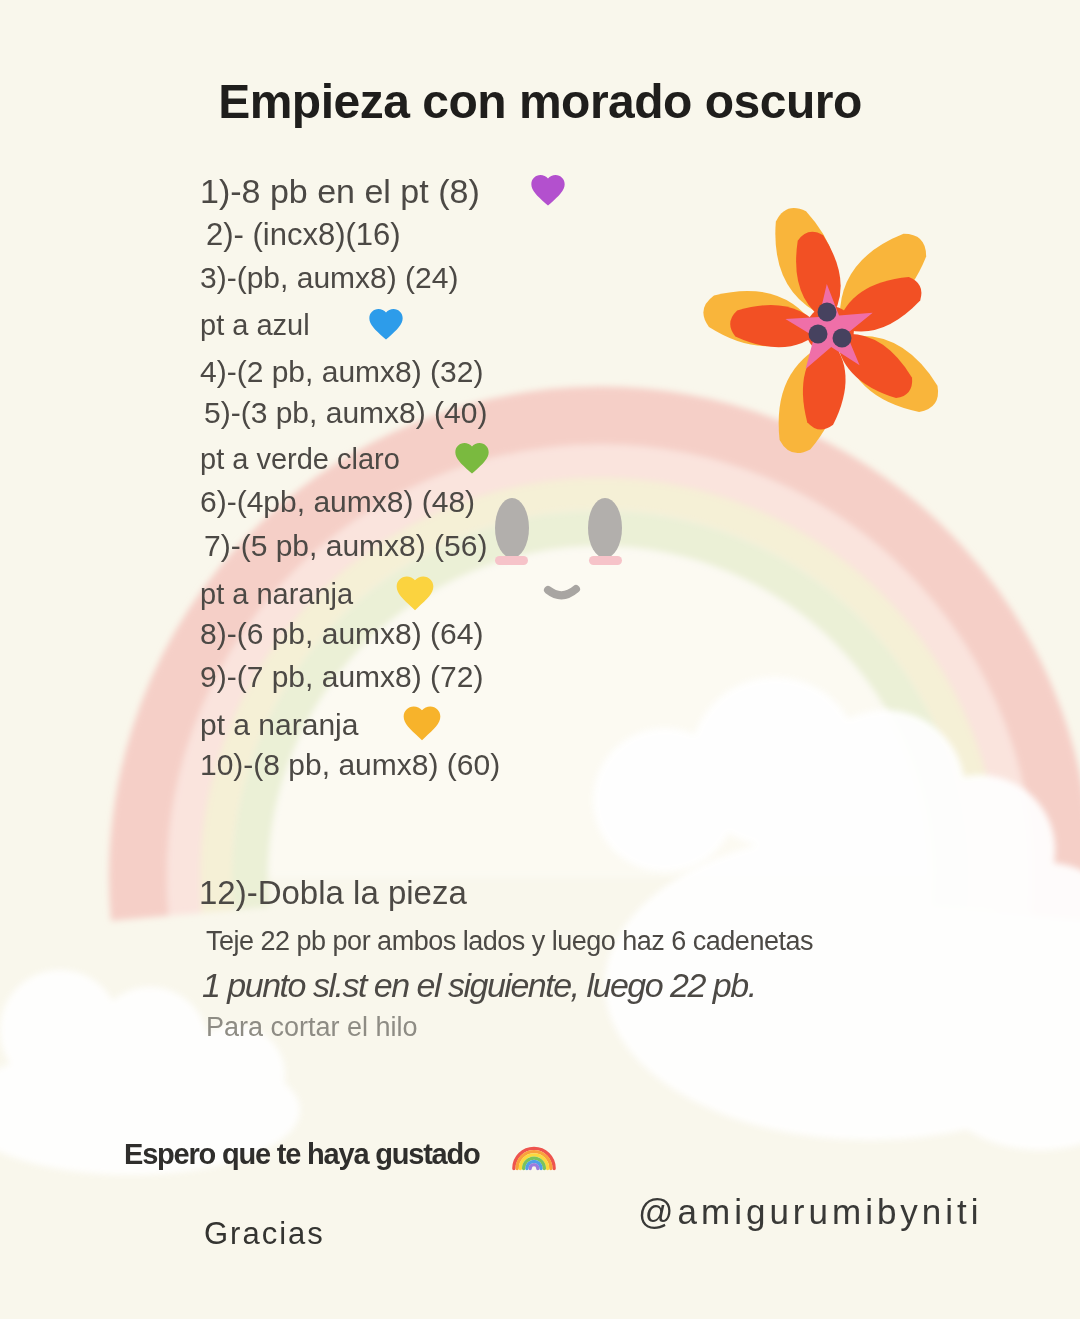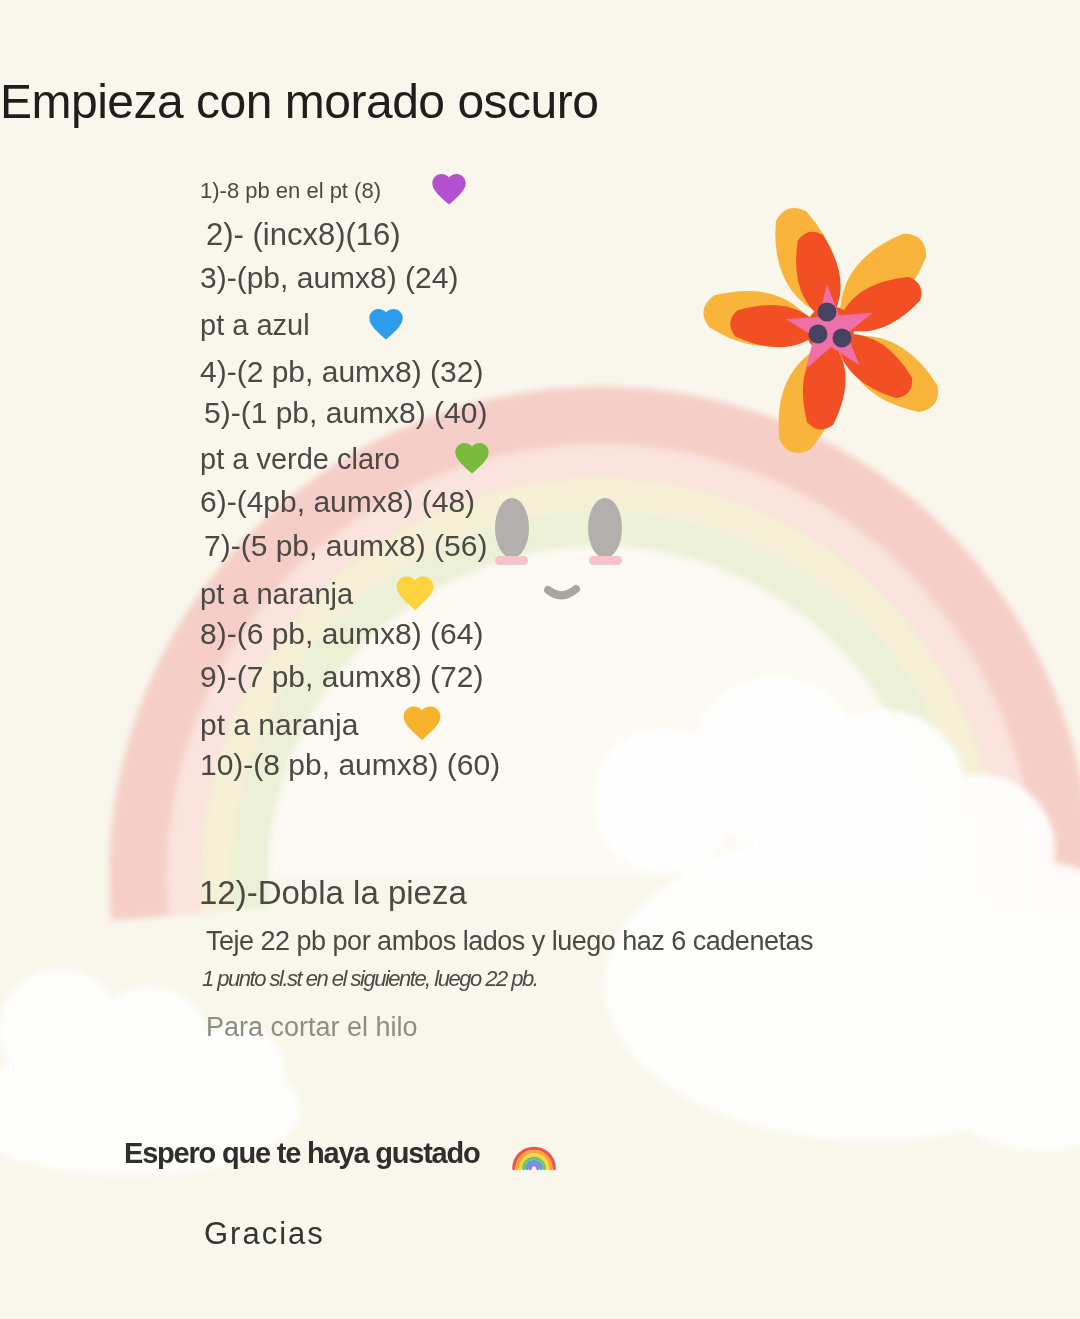--- a/index.html
+++ b/index.html
@@ -5,30 +5,30 @@
   html,body{margin:0;padding:0;background:#e8e6dd;}
   .canvas{
     position:relative;width:1080px;height:1319px;overflow:hidden;
     background:#F9F7EC;
     font-family:"Liberation Sans","DejaVu Sans",sans-serif;
     color:#4C4945;
   }
   .bg-svg{position:absolute;left:0;top:0;}
   .flower-svg{position:absolute;left:676px;top:178px;}
   .title{
-    position:absolute;left:0;right:0;top:74px;
-    font-size:48px;font-weight:400;color:#1F1E1C;letter-spacing:-0.5px;
+    position:absolute;left:0;right:0;top:74px;text-align:center;
+    font-size:48px;font-weight:700;color:#1F1E1C;letter-spacing:-0.5px;
   }
   .line{position:absolute;left:200px;display:flex;align-items:center;white-space:nowrap;}
-  .fs26{font-size:22px}.fs27{font-size:27px}.fs28{font-size:28px}.fs29{font-size:29px}
+  .fs26{font-size:34px}.fs27{font-size:27px}.fs28{font-size:28px}.fs29{font-size:29px}
   .fs30{font-size:30px}.fs31{font-size:31px}.fs33{font-size:33px}
   .muted{color:#8E8C84;align-items:flex-end;}
   .tight{letter-spacing:-1.5px;font-style:italic;}
   .heart{width:40px;height:40px;flex:0 0 auto;margin-top:-3px;}
-  .footer-line{position:absolute;display:flex;align-items:flex-start;white-space:nowrap;gap:19px;}
+  .footer-line{position:absolute;display:flex;align-items:center;white-space:nowrap;gap:19px;}
   .espero{left:124px;top:1137px;font-size:29px;font-weight:700;letter-spacing:-1.2px;color:#2F2E2C;}
   .gracias{left:204px;top:1198px;font-size:31px;letter-spacing:2px;color:#343431;margin-top:18px;}
   .handle{left:638px;top:1192px;font-size:35px;letter-spacing:4px;color:#393937;}
   .rainbow-ico{margin-left:12px;margin-top:4px;flex:0 0 auto;}
 </style>
 </head>
 <body>
 
 <div class="canvas">
 
@@ -110,21 +110,21 @@
   <div class="line fs29" style="top:307px">
     <span>pt a azul</span>
     <svg class="heart" style="margin-left:56px" viewBox="0 0 24 24">
         <path d="M12 21.35l-1.45-1.32C5.4 15.36 2 12.28 2 8.5 2 5.42 4.42 3 7.5 3c1.74 0 3.41.81 4.5 2.09C13.09 3.81 14.76 3 16.5 3 19.58 3 22 5.42 22 8.5c0 3.78-3.4 6.86-8.55 11.54L12 21.35z" fill="#2D9CEA"></path>
       </svg>
   </div>
   <div class="line fs30" style="top:355px">
     <span>4)-(2 pb, aumx8) (32)</span>
   </div>
   <div class="line fs30" style="top:396px;left:204px">
-    <span>5)-(1 pb, aumx8) (40)</span>
+    <span>5)-(3 pb, aumx8) (40)</span>
   </div>
   <div class="line fs29" style="top:441px">
     <span>pt a verde claro</span>
     <svg class="heart" style="margin-left:52px" viewBox="0 0 24 24">
         <path d="M12 21.35l-1.45-1.32C5.4 15.36 2 12.28 2 8.5 2 5.42 4.42 3 7.5 3c1.74 0 3.41.81 4.5 2.09C13.09 3.81 14.76 3 16.5 3 19.58 3 22 5.42 22 8.5c0 3.78-3.4 6.86-8.55 11.54L12 21.35z" fill="#7ABA3F"></path>
       </svg>
   </div>
   <div class="line fs30" style="top:485px">
     <span>6)-(4pb, aumx8) (48)</span>
   </div>
@@ -174,14 +174,17 @@
         <path d="M9.8 28 A14.2 14.2 0 0 1 38.2 28" stroke="#FBD93D"></path>
         <path d="M13.2 28 A10.8 10.8 0 0 1 34.8 28" stroke="#7CC35B"></path>
         <path d="M16.6 28 A7.4 7.4 0 0 1 31.4 28" stroke="#4FA0E8"></path>
         <path d="M20 28 A4 4 0 0 1 28 28" stroke="#9C7BDE"></path>
       </g>
     </svg>
   </div>
   <div class="footer-line gracias">
     <span>Gracias</span>
   </div>
+  <div class="footer-line handle">
+    <span>@amigurumibyniti</span>
+  </div>
 
 </div>
 
 </body></html>

